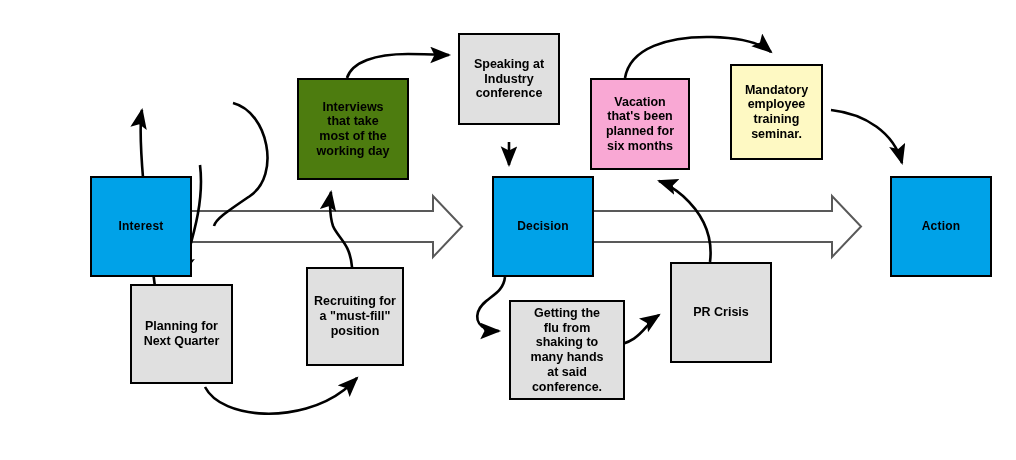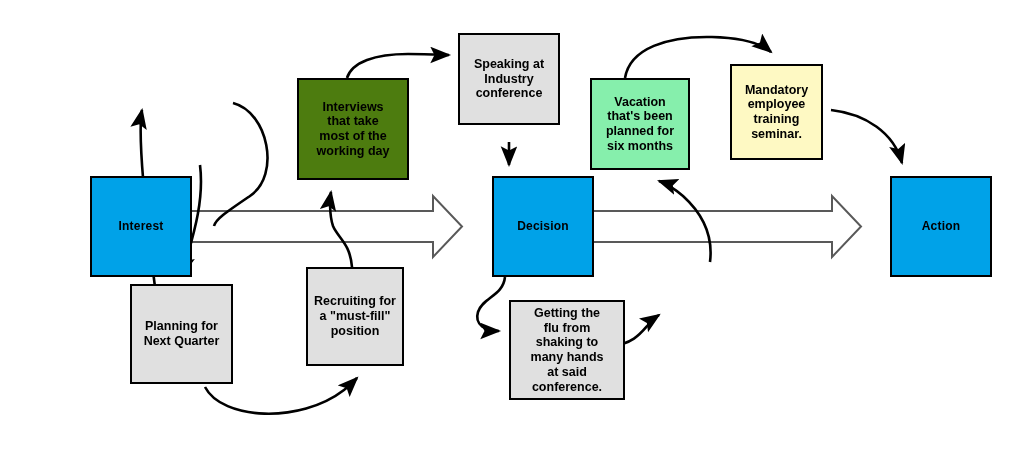--- a/index.html
+++ b/index.html
@@ -114,21 +114,21 @@
 most of the
 working day</span>
   </div>
 
   <div class="node factor" style="left:458px; top:33px; width:102px; height:92px; background:#E0E0E0;">
     <span class="node-label">Speaking at
 Industry
 conference</span>
   </div>
 
-  <div class="node factor" style="left:590px; top:78px; width:100px; height:92px; background:#86efac;">
+  <div class="node factor" style="left:590px; top:78px; width:100px; height:92px; background:#f9a8d4;">
     <span class="node-label">Vacation
 that's been
 planned for
 six months</span>
   </div>
 
   <div class="node factor" style="left:730px; top:64px; width:93px; height:96px; background:#fef9c3;">
     <span class="node-label">Mandatory
 employee
 training
@@ -148,14 +148,17 @@
 
   <div class="node factor" style="left:509px; top:300px; width:116px; height:100px; background:#E0E0E0;">
     <span class="node-label">Getting the
 flu from
 shaking to
 many hands
 at said
 conference.</span>
   </div>
 
+  <div class="node factor" style="left:670px; top:262px; width:102px; height:101px; background:#E0E0E0;">
+    <span class="node-label">PR Crisis</span>
+  </div>
 
 </div>
 
 </body></html>

